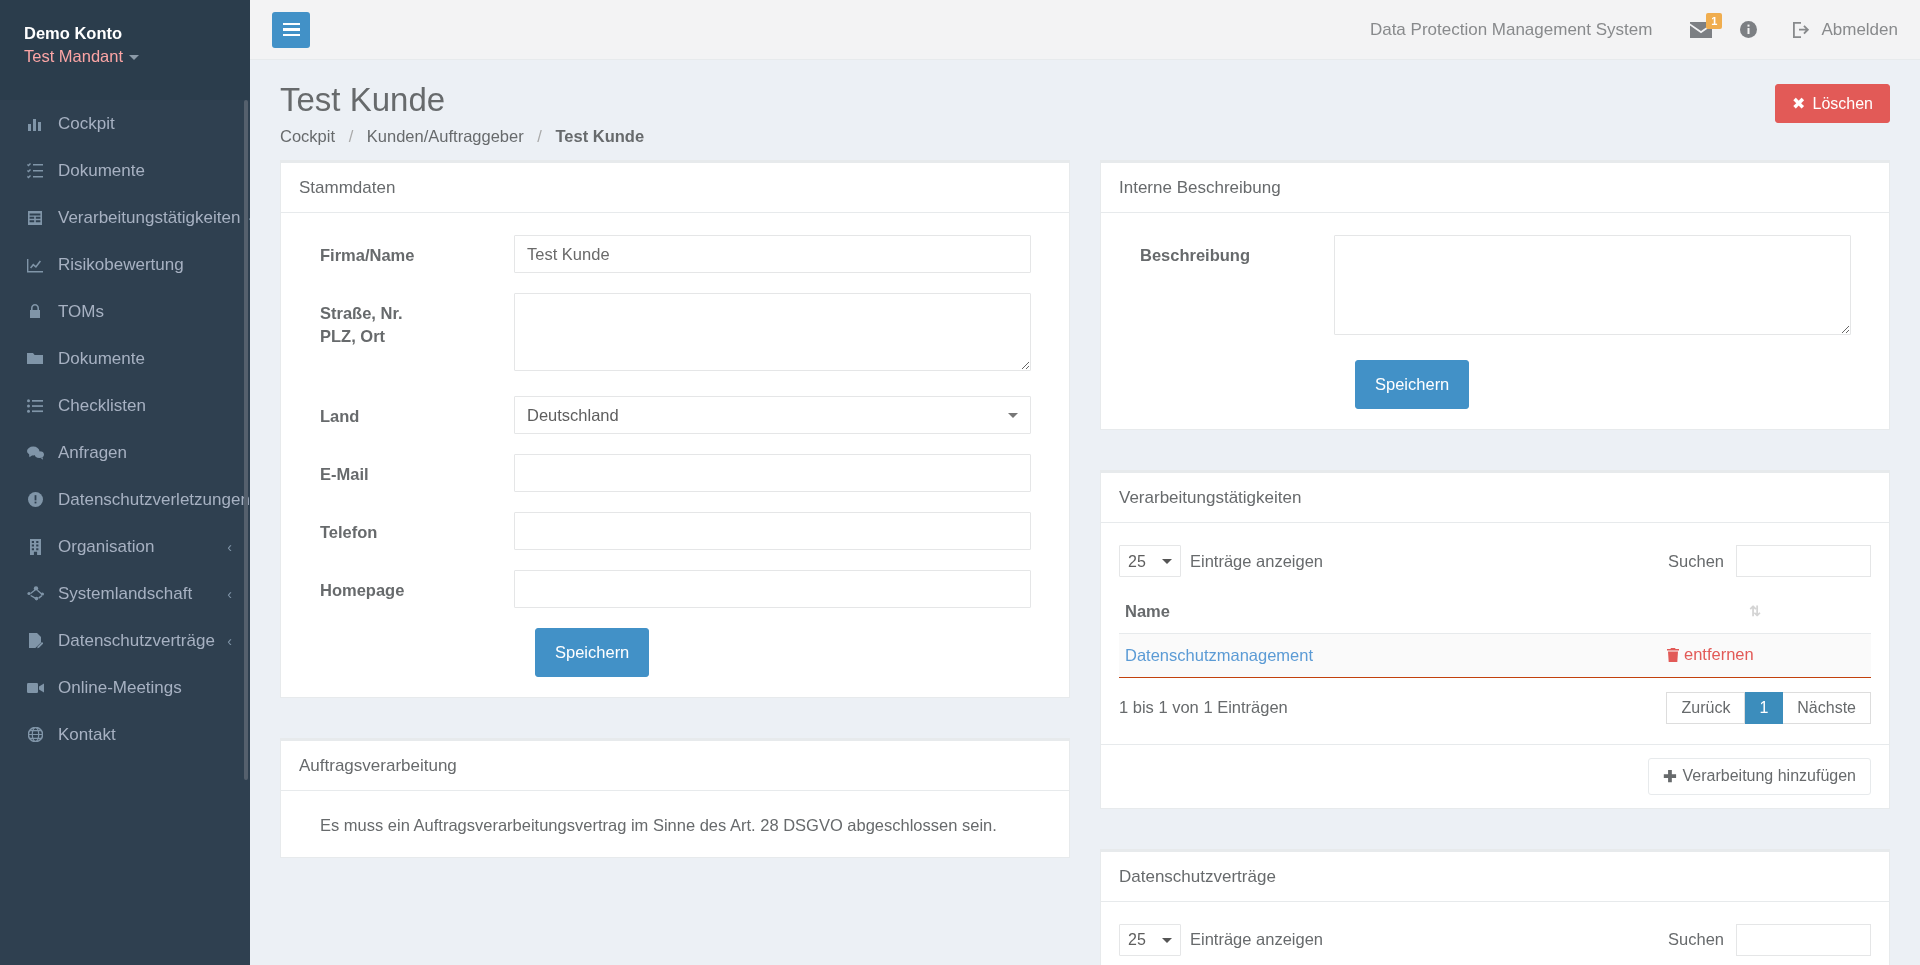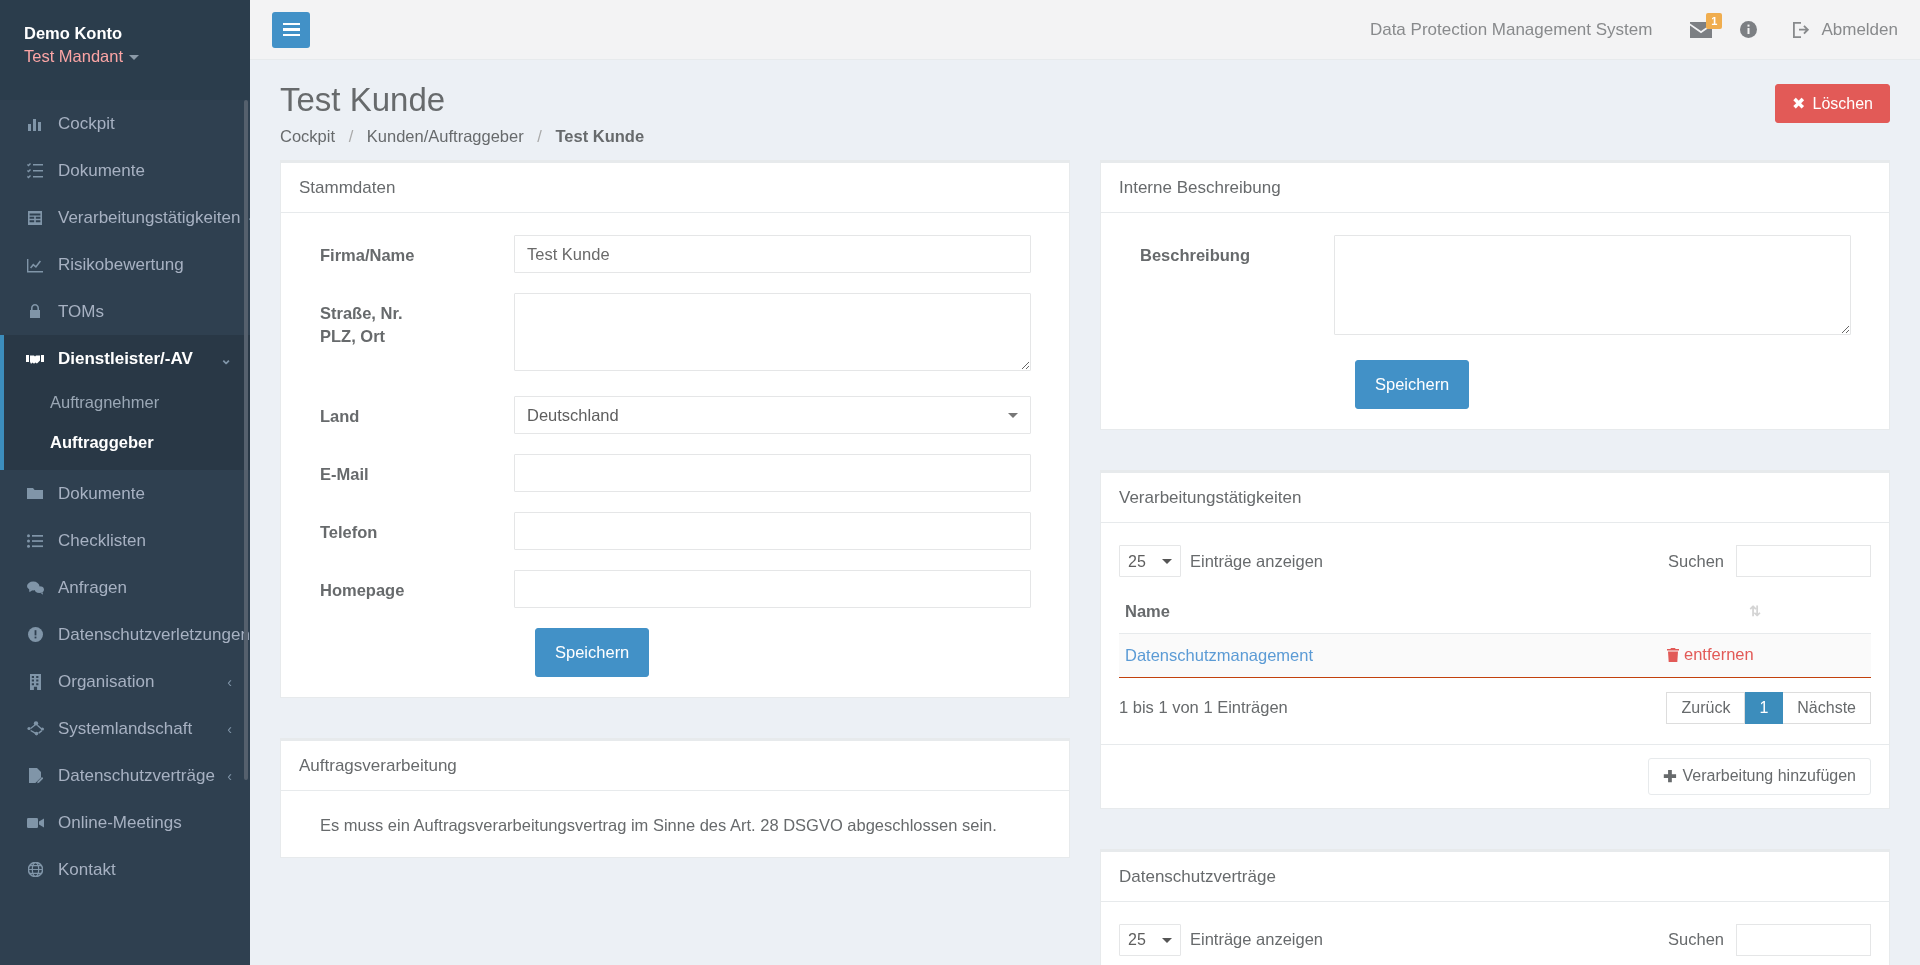--- a/index.html
+++ b/index.html
@@ -291,39 +291,20 @@
         <a class="nav-link">
           <span class="ico">
               <svg width="14" height="16" viewBox="0 0 14 16">
                 <path d="M7 0C4.8 0 3 1.8 3 4v2H2v8h10V6h-1V4c0-2.2-1.8-4-4-4zm0 1.6c1.3 0 2.4 1.1 2.4 2.4v2H4.6V4c0-1.3 1.1-2.4 2.4-2.4z"></path>
               </svg>
             </span>
           <span class="nav-label">TOMs</span>
         </a>
       </li>
 
-      <li class="nav-item active">
-        <a class="nav-link">
-          <span class="ico">
-              <svg width="18" height="14" viewBox="0 0 18 14">
-                <path d="M0 3h3v7H0zM15 3h3v7h-3zM4 3.5h4l1 1 1-1h4v5l-2.5 2.6c-.4.4-1 .4-1.4 0l-.6-.6-.8.8c-.4.4-1 .4-1.4 0l-.7-.7-.6.6c-.4.4-1 .4-1.4 0L4 9.6z"></path>
-              </svg>
-            </span>
-          <span class="nav-label">Dienstleister/-AV</span>
-          <span class="chev">⌄</span>
-        </a>
-        <ul class="subnav">
-          <li class="subnav-item">
-            <a class="subnav-link">Auftragnehmer</a>
-          </li>
-          <li class="subnav-item active">
-            <a class="subnav-link">Auftraggeber</a>
-          </li>
-        </ul>
-      </li>
 
       <li class="nav-item">
         <a class="nav-link">
           <span class="ico">
               <svg width="16" height="13" viewBox="0 0 16 13">
                 <path d="M0 1h6l1.6 2H16v9H0z"></path>
               </svg>
             </span>
           <span class="nav-label">Dokumente</span>
         </a>

